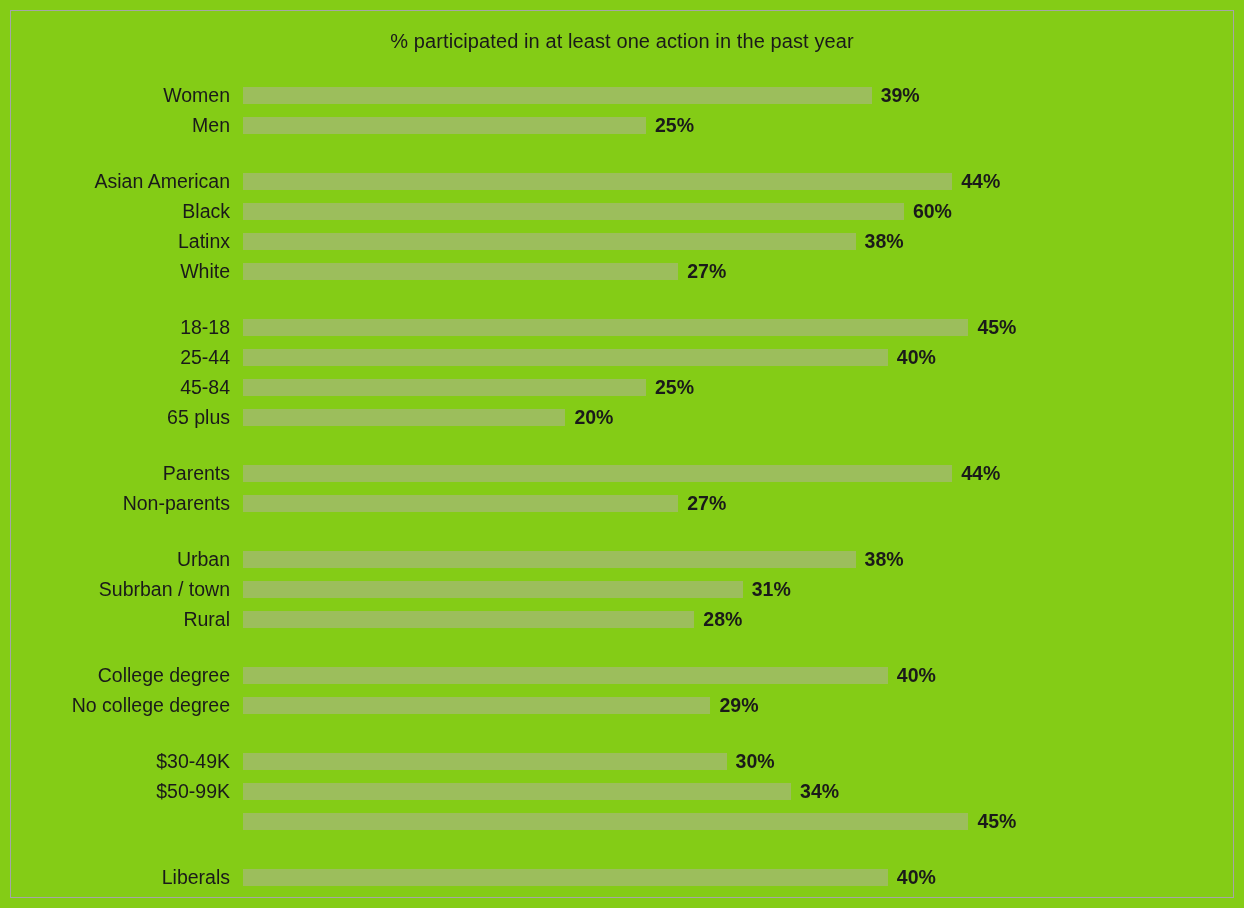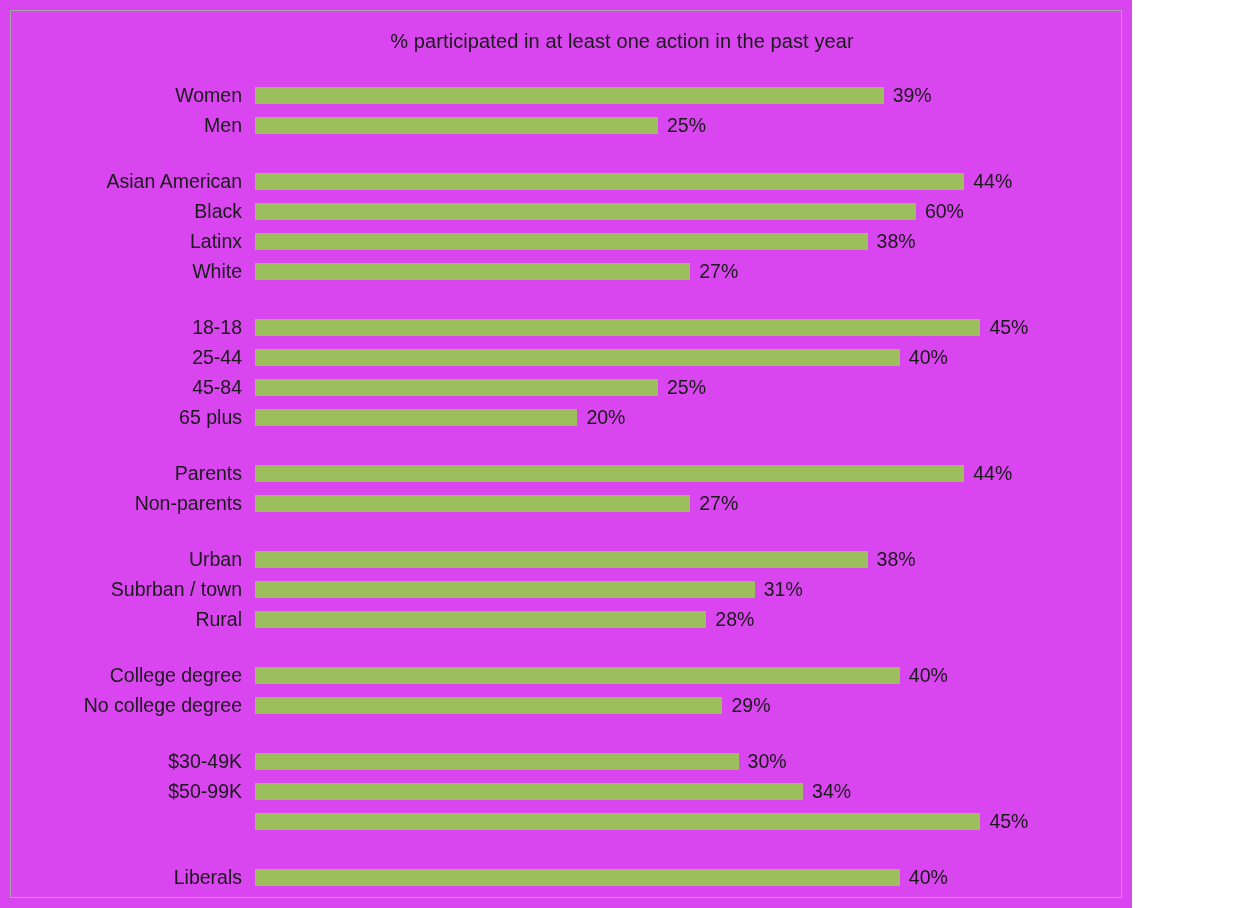--- a/index.html
+++ b/index.html
@@ -5,23 +5,23 @@
   html, body {
     margin: 0;
     padding: 0;
     background: #ffffff;
   }
   body {
     font-family: "Liberation Sans", sans-serif;
   }
   .figure {
     position: relative;
-    width: 1132px;
+    width: 1244px;
     height: 908px;
-    background: #d946ef;
+    background: #84cc16;
     box-sizing: border-box;
     overflow: hidden;
   }
   .frame {
     position: absolute;
     left: 10px;
     top: 10px;
     right: 10px;
     bottom: 10px;
     border: 1.5px solid #a6a6a6;
@@ -39,21 +39,20 @@
     letter-spacing: 0.1px;
   }
   .plot {
     position: absolute;
     left: 0;
     top: 84px;
     width: 1244px;
   }
   .group {
     margin-bottom: 26px;
-    padding-left: 12px;
   }
   .group:last-child {
     margin-bottom: 0;
   }
   .row {
     position: relative;
     height: 30px;
   }
   .row-label {
     position: absolute;
@@ -65,20 +64,21 @@
     line-height: 22px;
     color: #1a1a1a;
     white-space: nowrap;
   }
   .bar-zone {
     position: absolute;
     left: 243px;
     top: 3px;
     height: 17px;
     right: 0;
+    font-weight: bold;
   }
   .bar {
     position: absolute;
     left: 0;
     top: 0;
     height: 17px;
     background: #9cbe5c;
   }
   .bar-value {
     position: absolute;

